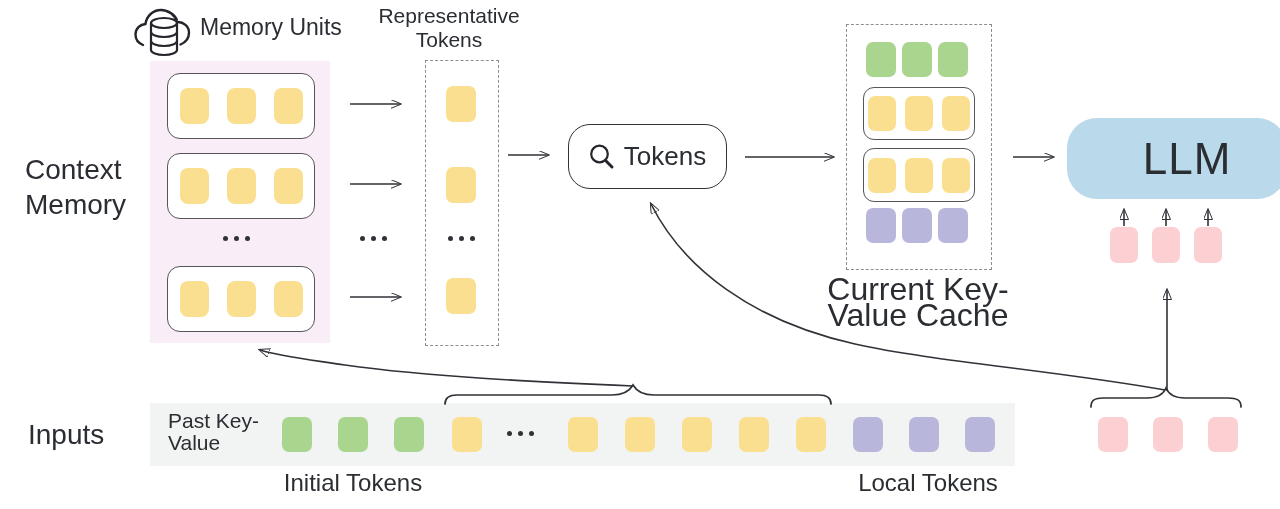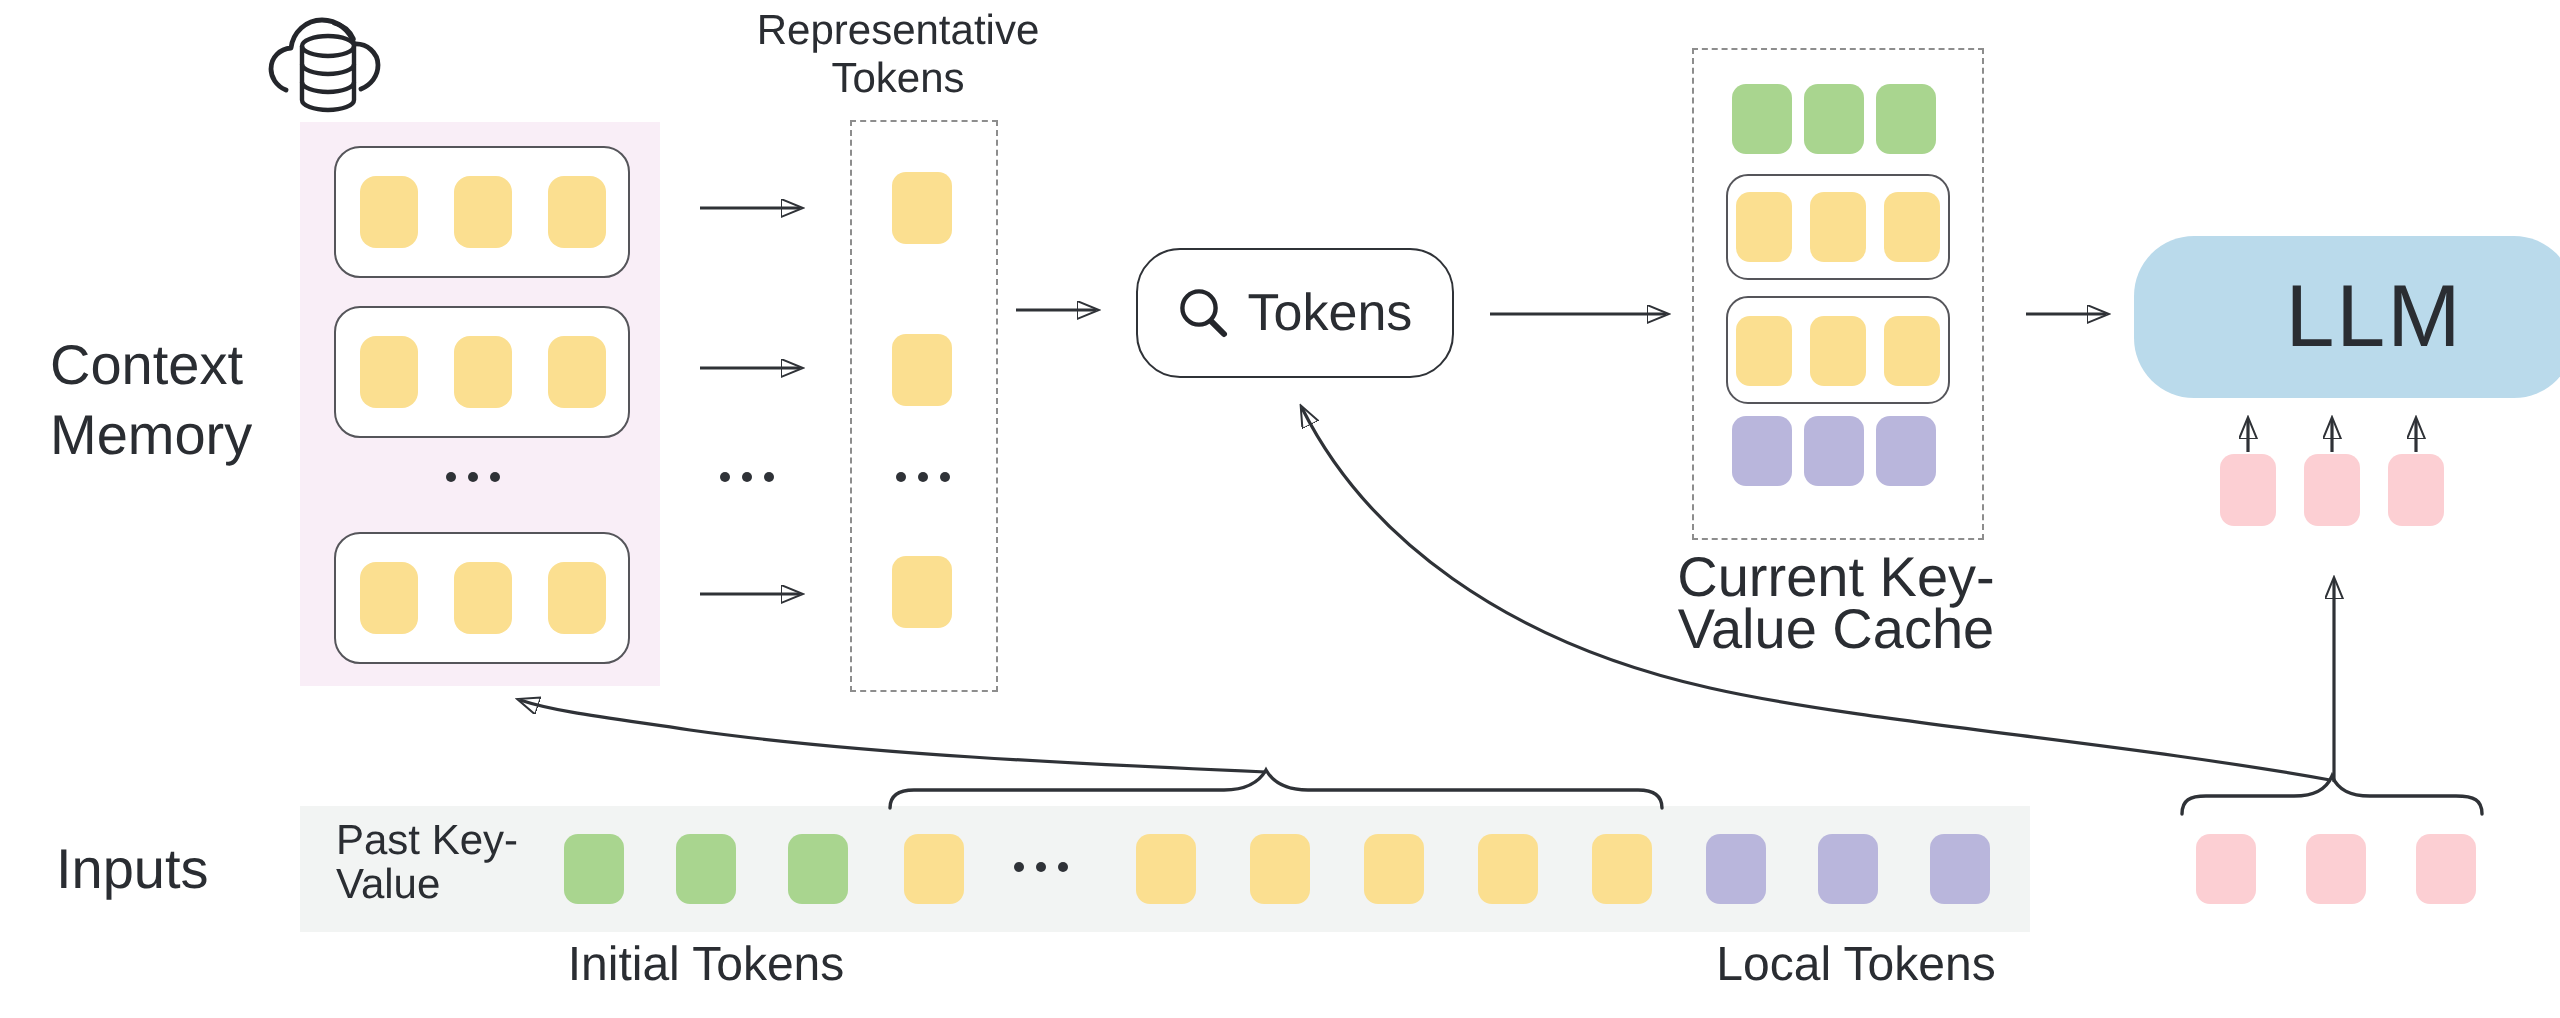--- a/index.html
+++ b/index.html
@@ -104,22 +104,23 @@
     <path class="icon-stroke" stroke-width="2.2" stroke-linecap="round" d="M34,9.5 C38.5,10.5 42,13.5 43.8,17.5"></path>
     <g>
       <path d="M18,21 L18,48 A13,5 0 0 0 44,48 L44,21 A13,5 0 0 0 18,21 Z" fill="#ffffff" stroke="none"></path>
       <ellipse class="icon-stroke" stroke-width="2.2" cx="31" cy="21" rx="13" ry="5" fill="#ffffff"></ellipse>
       <path class="icon-stroke" stroke-width="2.2" d="M18,21 V48 M44,21 V48"></path>
       <path class="icon-stroke" stroke-width="2.2" d="M18,48 A13,5 0 0 0 44,48"></path>
       <path class="icon-stroke" stroke-width="2.2" d="M18,30 A13,5 0 0 0 44,30"></path>
       <path class="icon-stroke" stroke-width="2.2" d="M18,39 A13,5 0 0 0 44,39"></path>
     </g>
   </svg>
-
-  <div class="lbl side-label" style="left:25px;top:165px;">Context Memory</div>
+  <div class="lbl" style="left:200px;top:14px;font-size:23px;">Memory Units</div>
+
+  <div class="lbl side-label" style="left:25px;top:152px;">Context Memory</div>
 
   <div class="mem-panel"></div>
   <div class="unit" style="left:167px;top:73px;width:146px;height:64px;">
     <div class="t"></div>
     <div class="t"></div>
     <div class="t"></div>
   </div>
   <div class="unit" style="left:167px;top:153px;width:146px;height:64px;">
     <div class="t"></div>
     <div class="t"></div>
@@ -171,21 +172,21 @@
     <div class="t"></div>
   </div>
   <div class="cunit" style="left:863px;top:148px;width:110px;height:52px;">
     <div class="t"></div>
     <div class="t"></div>
     <div class="t"></div>
   </div>
   <div class="tok purple" style="left:866px;top:208px;"></div>
   <div class="tok purple" style="left:902px;top:208px;"></div>
   <div class="tok purple" style="left:938px;top:208px;"></div>
-  <div class="lbl center" style="left:818px;top:276px;width:200px;font-size:28px;line-height:26px;">Current Key-Value Cache</div>
+  <div class="lbl center" style="left:818px;top:276px;width:200px;font-size:32px;line-height:26px;">Current Key-Value Cache</div>
 
   <div class="llm">
     <span>LLM</span>
   </div>
   <div class="tok pink tall" style="left:1110px;top:227px;"></div>
   <div class="tok pink tall" style="left:1152px;top:227px;"></div>
   <div class="tok pink tall" style="left:1194px;top:227px;"></div>
 
   <div class="lbl" style="left:28px;top:419px;font-size:28px;">Inputs</div>
   <div class="inputs-bar"></div>

